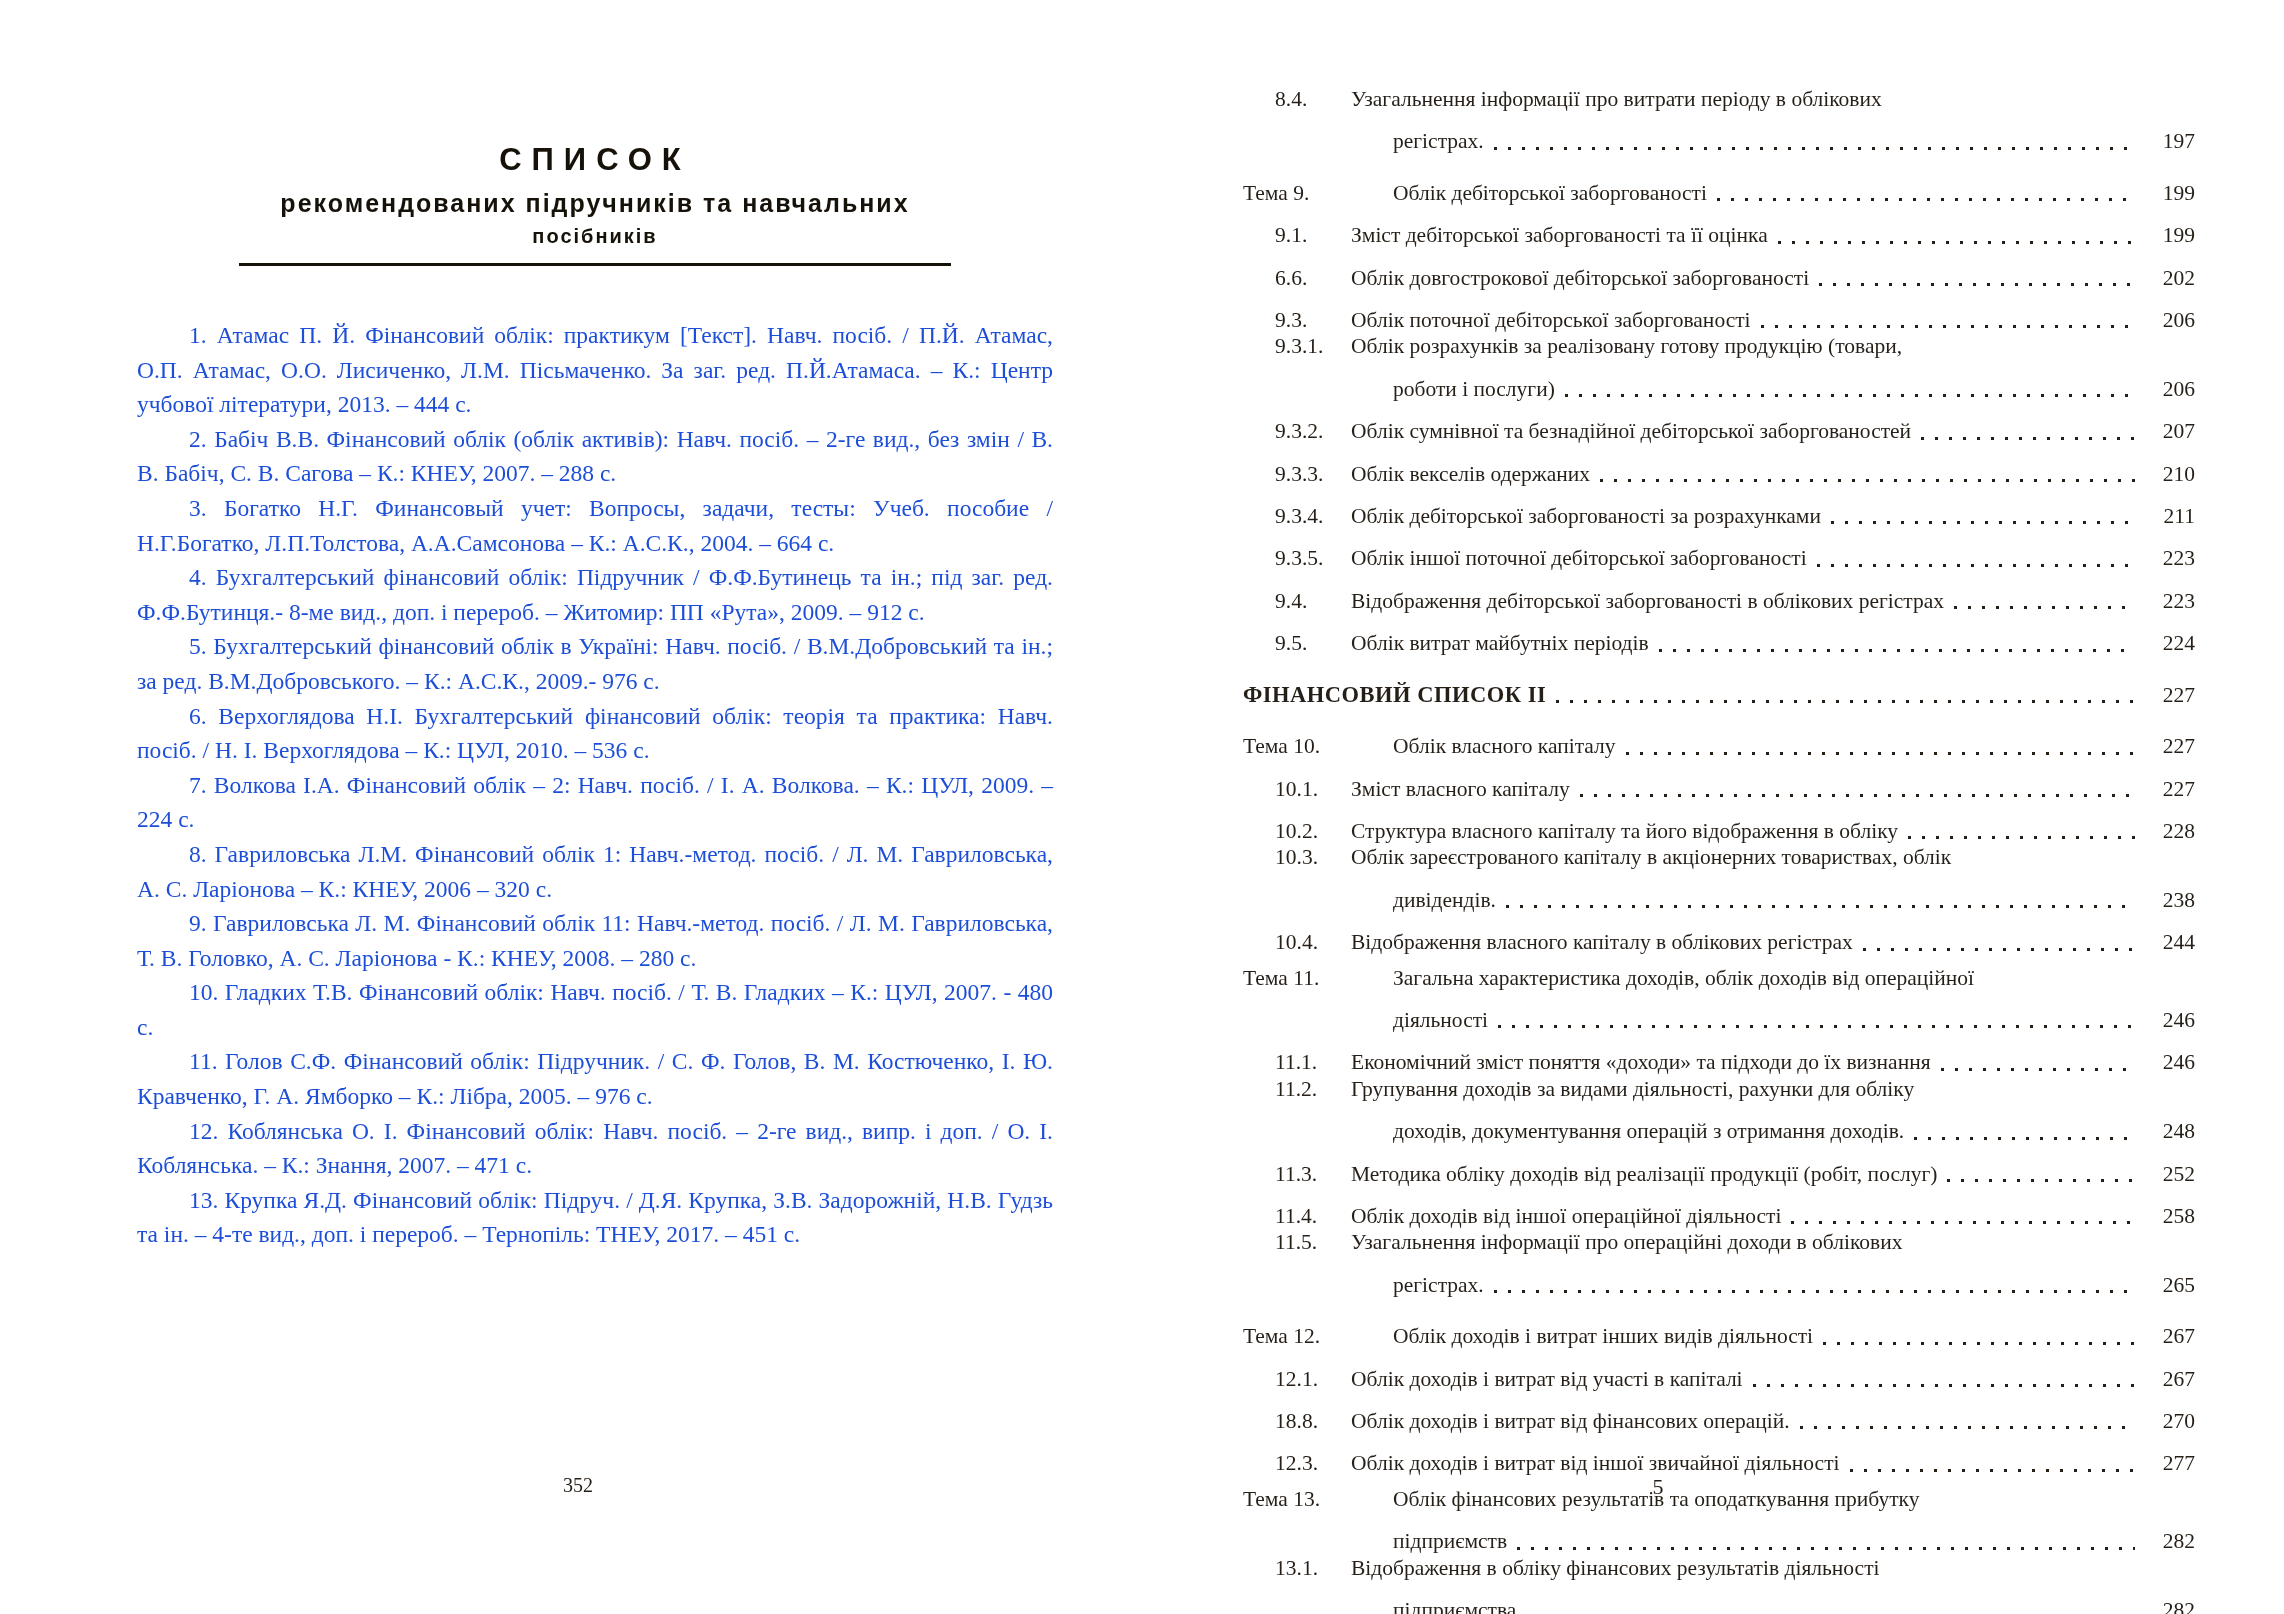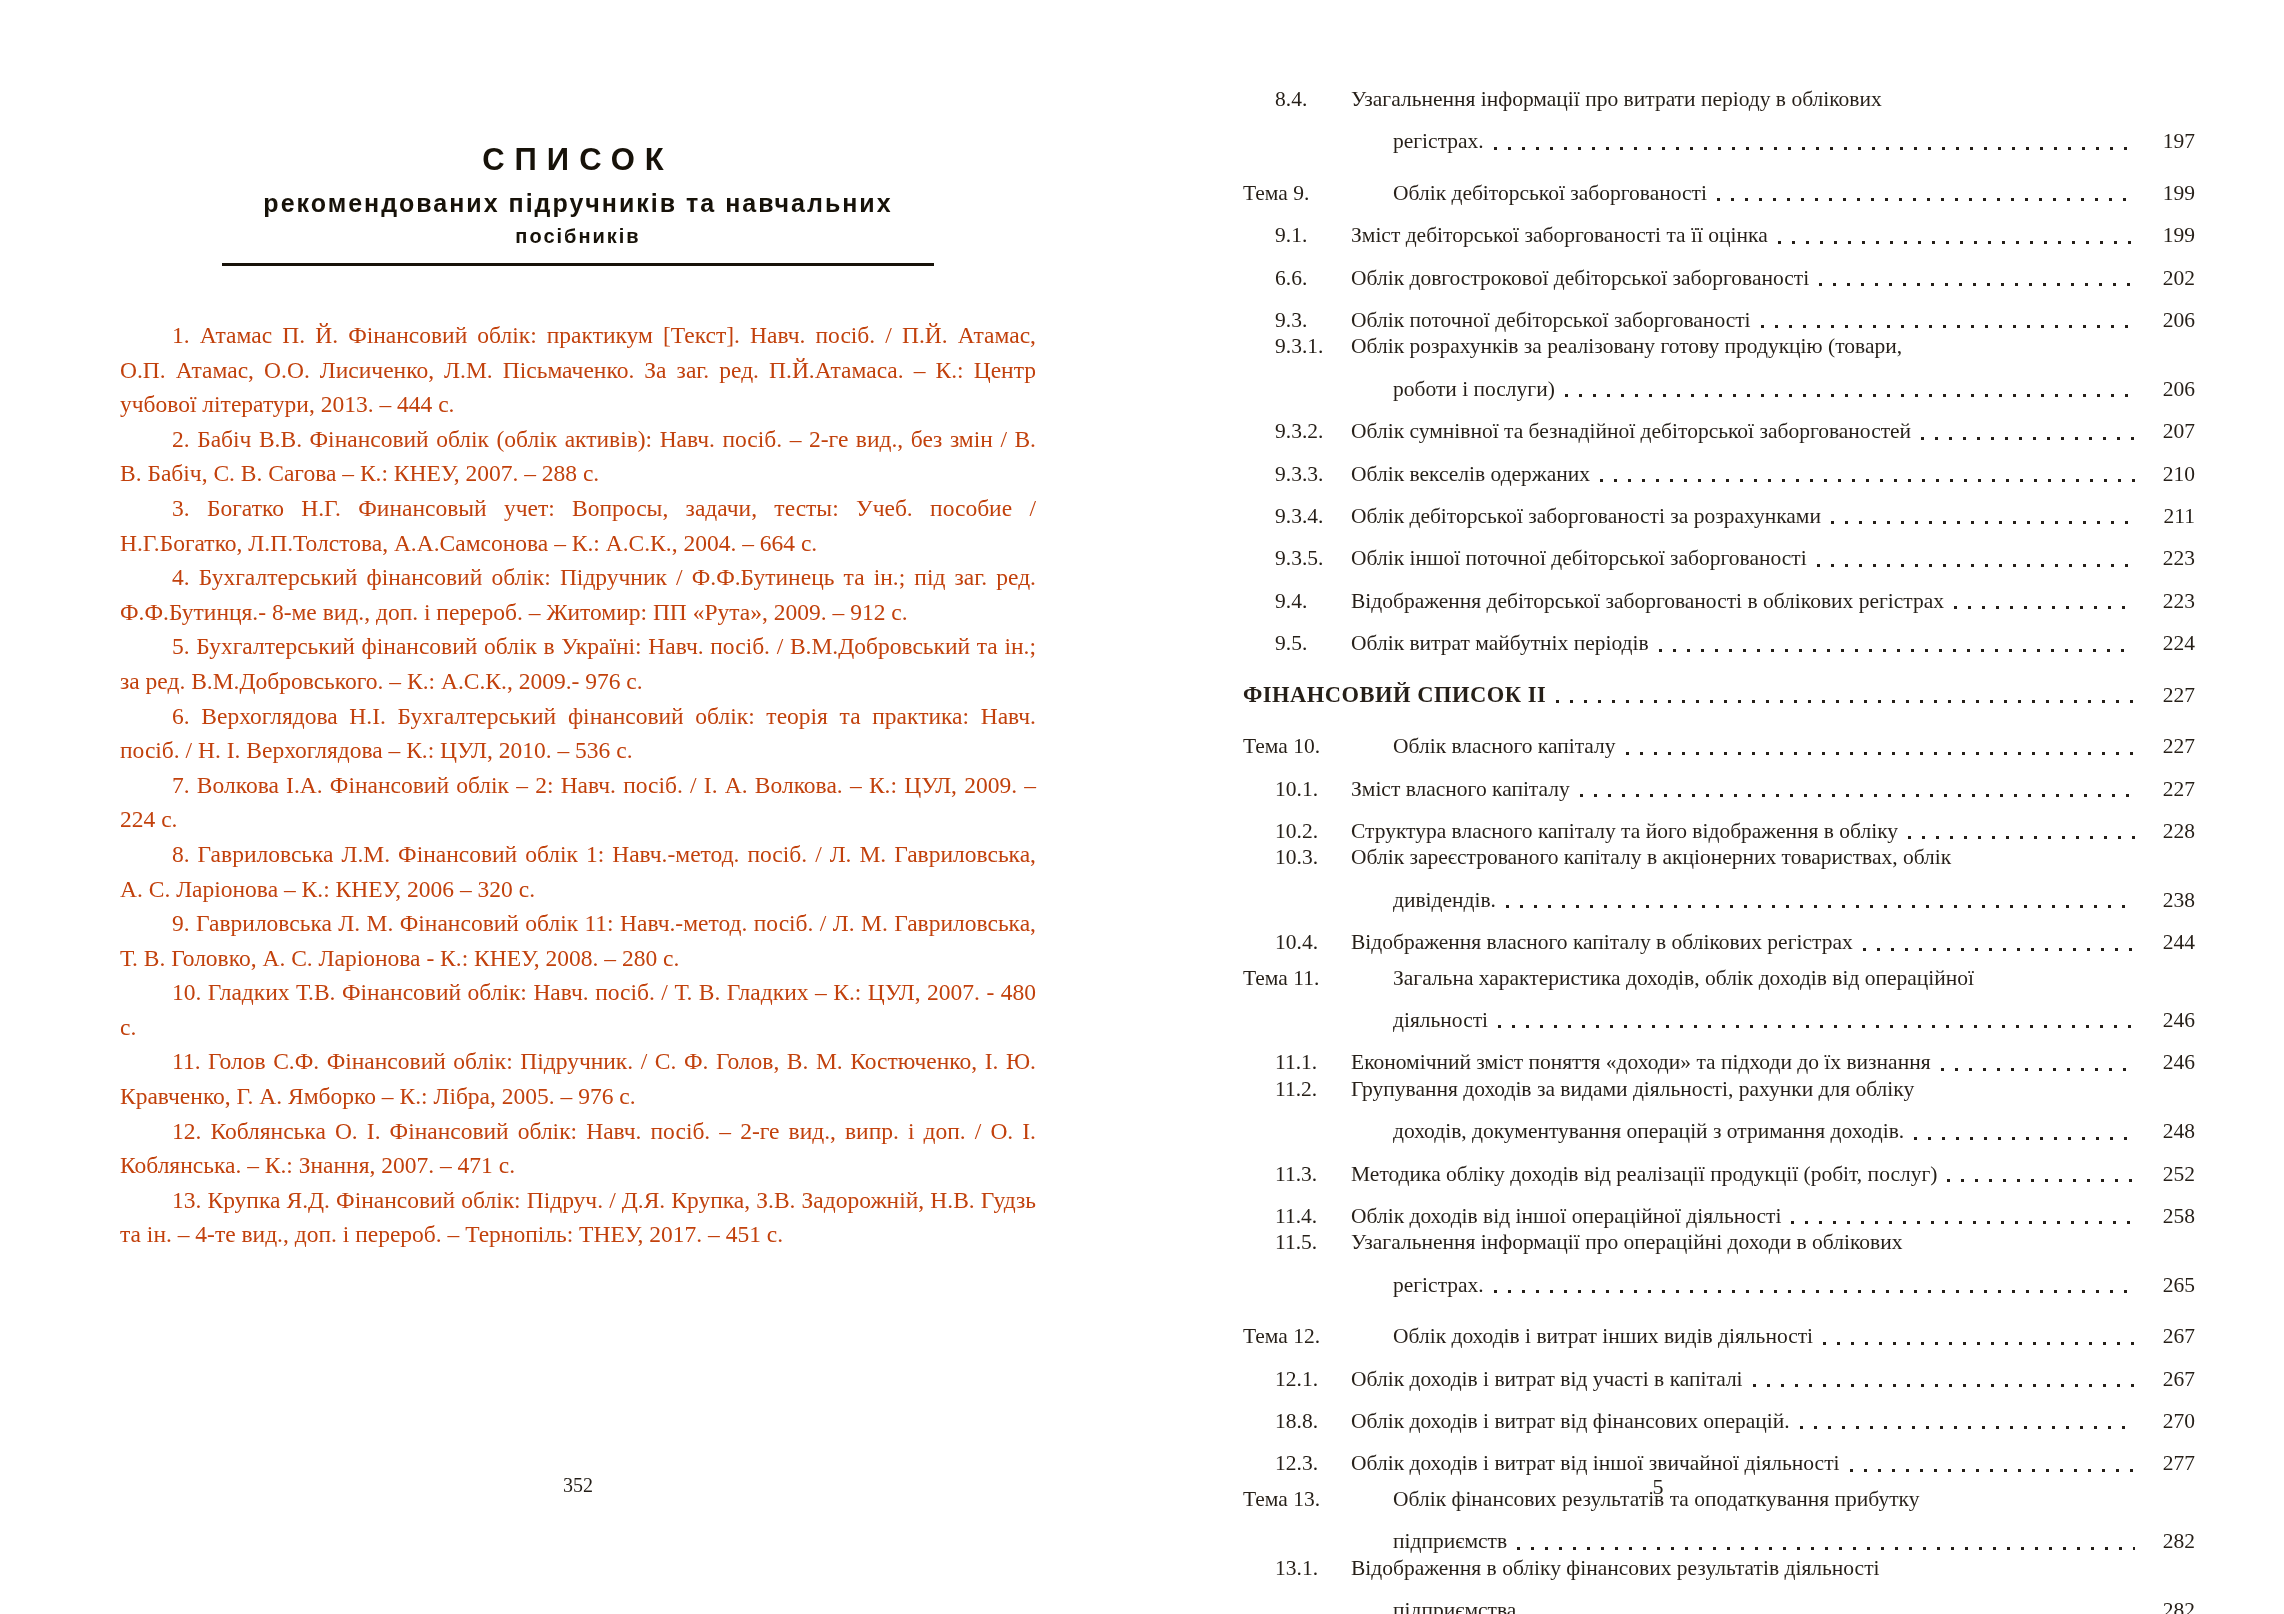--- a/index.html
+++ b/index.html
@@ -3,30 +3,30 @@
 <meta charset="utf-8">
 <style>
   html,body { margin:0; padding:0; }
   body {
     width:2284px; height:1614px; position:relative; overflow:hidden;
     background:#ffffff;
     font-family:"Liberation Serif", serif;
     color:#221c15;
   }
   
-  .page-left { position:absolute; left:120px; top:142px; width:916px; }
+  .page-left { position:absolute; left:137px; top:142px; width:916px; }
   .title { text-align:center; color:#171209; font-family:"Liberation Sans", sans-serif; font-weight:700; }
   .t1 { font-size:31px; letter-spacing:10px; }
   .t2 { font-size:25px; letter-spacing:2px; margin-top:11px; }
   .t3 { font-size:20px; letter-spacing:2px; margin-top:7px; }
   .rule { width:712px; border-top:3px solid #171209; margin:15px auto 0 auto; height:0; }
   .bib { margin-top:52px; }
   .bib p {
     margin:0; font-size:23.5px; line-height:34.6px;
-    text-align:justify; text-indent:52px; color:#c2410c;
+    text-align:justify; text-indent:52px; color:#1d4ed8;
   }
   
   .page-right { position:absolute; left:1243px; top:86px; width:952px; color:#261f18; }
   .toc-entry { }
   .toc-line { display:flex; align-items:baseline; font-size:21.5px; line-height:26.4px; }
   .toc-num { flex:0 0 auto; white-space:pre; }
   .sub .toc-num { margin-left:32px; min-width:76px; }
   .chapter .toc-num { min-width:150px; }
   .toc-line.cont { padding-left:150px; }
   .toc-text { flex:0 1 auto; }

